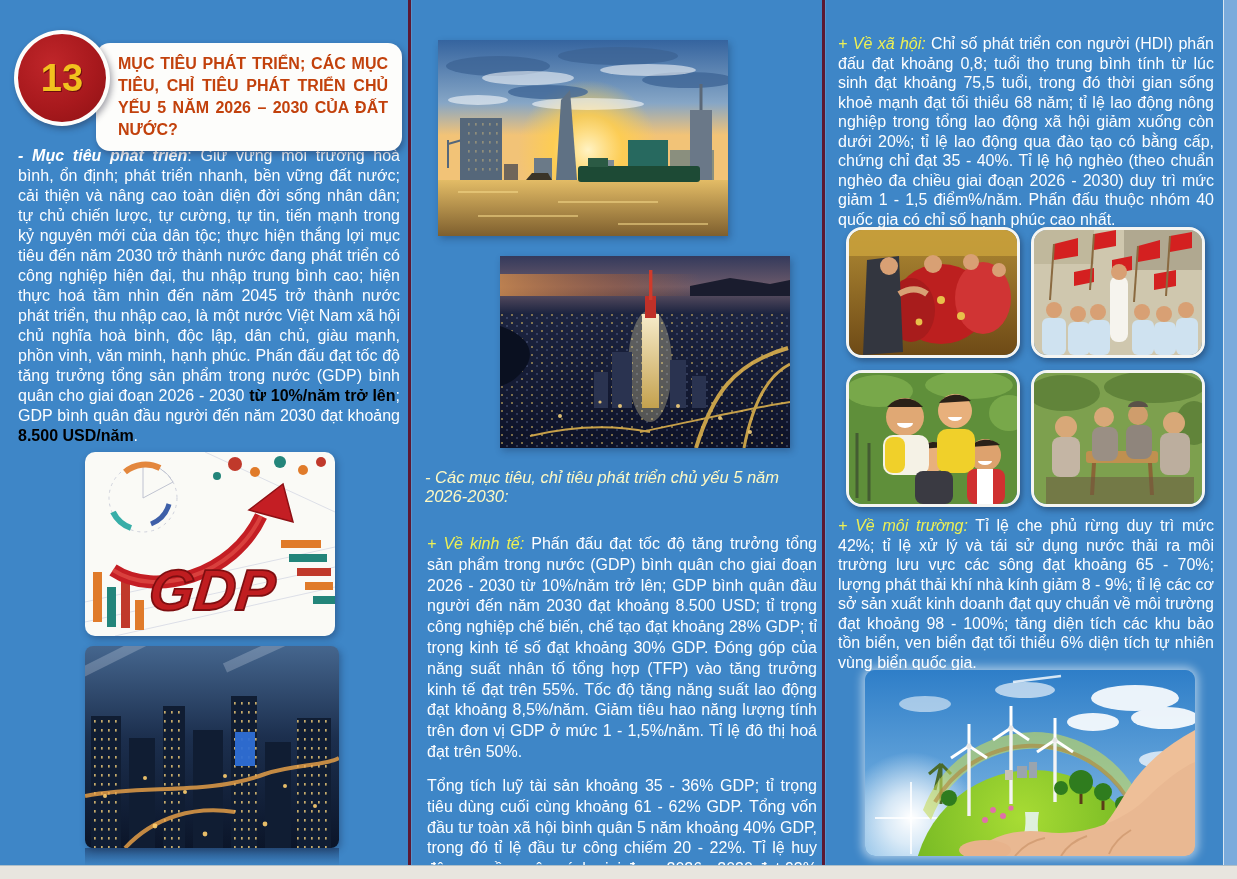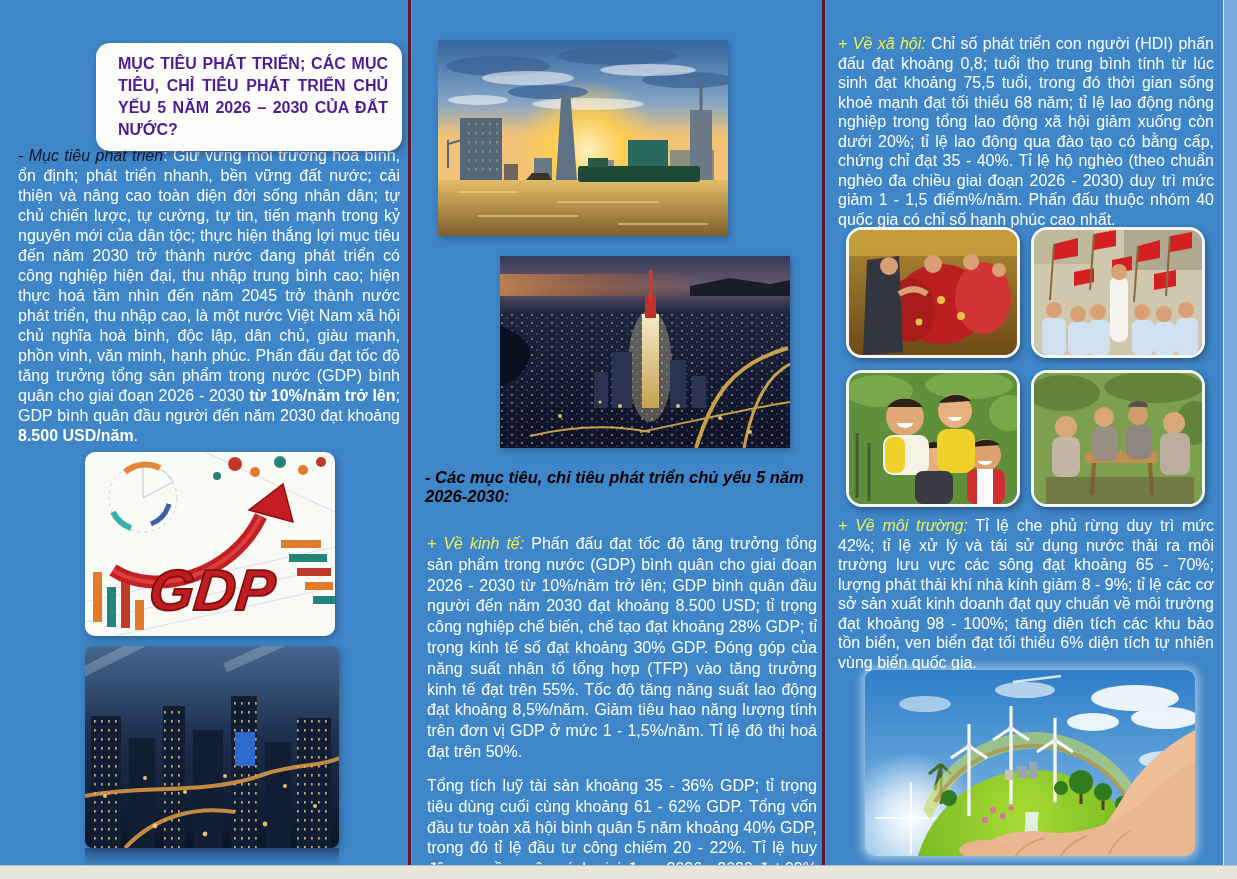--- a/index.html
+++ b/index.html
@@ -17,30 +17,30 @@
   
   .badge{position:absolute;left:14px;top:30px;width:96px;height:96px;z-index:5;}
   .badge .ring{position:absolute;inset:0;border-radius:50%;background:#fdfdfb;box-shadow:2px 3px 6px rgba(30,30,50,.4);}
   .badge .disc{position:absolute;inset:4px;border-radius:50%;
     background:radial-gradient(circle at 38% 34%,#c0262a 0%,#a8191d 55%,#8e1114 100%);
     display:flex;align-items:center;justify-content:center;}
   .badge .num{color:#f2c11e;font-size:38px;font-weight:bold;text-shadow:1px 1px 0 #6e0d0f;}
   .title-box{position:absolute;left:96px;top:43px;width:306px;box-sizing:border-box;
     background:#fdfdfb;border-radius:14px;padding:10px 14px 10px 22px;
     box-shadow:2px 3px 6px rgba(30,30,60,.4);z-index:4;}
-  .title-box .t{color:#4c1d95;font-weight:bold;font-size:16px;line-height:1.38;text-align:justify;}
+  .title-box .t{color:#c2410c;font-weight:bold;font-size:16px;line-height:1.38;text-align:justify;}
 
   
   .para{position:absolute;color:#fdfeff;font-size:16px;line-height:20px;text-align:justify;}
   .para.mid{line-height:20.8px;margin-top:36px;}
   .para.rgt{line-height:19.5px;}
-  .lead-strong{color:#0f172a;font-weight:normal;font-style:italic;}
+  .lead-strong{color:#ffffff;font-weight:bold;font-style:italic;}
   .lead{color:#eef054;font-style:italic;}
-  .hl{color:#ffffff;font-weight:bold;}
-  .section-heading{position:absolute;color:#000000;font-weight:bold;font-style:italic;font-size:16.5px;}
+  .hl{color:#000000;font-weight:bold;}
+  .section-heading{position:absolute;color:#fef9c3;font-weight:normal;font-style:italic;font-size:16.5px;}
 
   
   .fig{position:absolute;overflow:hidden;}
   .fig svg{display:block;width:100%;height:100%;}
   .rounded10{border-radius:10px;box-shadow:2px 3px 7px rgba(20,30,60,.35);}
   .rounded8{border-radius:8px;box-shadow:2px 3px 7px rgba(20,30,60,.35);}
   .photo{border:3px solid #f5f5f2;border-radius:16px;box-shadow:2px 3px 6px rgba(20,30,60,.45);}
   .soft{border-radius:10px;box-shadow:0 0 10px 3px rgba(255,255,255,.55);}
   .reflection{position:absolute;background:linear-gradient(180deg,rgba(22,40,76,.5),rgba(62,134,199,0));}
 </style>
@@ -48,20 +48,26 @@
 <body>
 
 <div class="canvas">
 
   <div class="divider" style="left:408px"></div>
   <div class="divider" style="left:822px"></div>
   <div class="edge-right"></div>
 
   <section class="col" style="left:0;width:408px">
 
+    <div class="badge">
+      <div class="ring"></div>
+      <div class="disc">
+        <span class="num">13</span>
+      </div>
+    </div>
 
     <div class="title-box">
       <div class="t">MỤC TIÊU PHÁT TRIỂN; CÁC MỤC TIÊU, CHỈ TIÊU PHÁT TRIỂN CHỦ YẾU 5 NĂM 2026 – 2030 CỦA ĐẤT NƯỚC?</div>
     </div>
 
     <div class="para" style="left:18px;top:146px;width:382px">
       <span class="lead-strong">- Mục tiêu phát triển</span><span>: </span><span>Giữ vững môi trường hoà bình, ổn định; phát triển nhanh, bền vững đất nước; cải thiện và nâng cao toàn diện đời sống nhân dân; tự chủ chiến lược, tự cường, tự tin, tiến mạnh trong kỷ nguyên mới của dân tộc; thực hiện thắng lợi mục tiêu đến năm 2030 trở thành nước đang phát triển có công nghiệp hiện đại, thu nhập trung bình cao; hiện thực hoá tầm nhìn đến năm 2045 trở thành nước phát triển, thu nhập cao, là một nước Việt Nam xã hội chủ nghĩa hoà bình, độc lập, dân chủ, giàu mạnh, phồn vinh, văn minh, hạnh phúc. Phấn đấu đạt tốc độ tăng trưởng tổng sản phẩm trong nước (GDP) bình quân cho giai đoạn 2026 - 2030 </span><span class="hl">từ 10%/năm trở lên</span><span>; GDP bình quân đầu người đến năm 2030 đạt khoảng </span><span class="hl">8.500 USD/năm</span><span>.</span>
     </div>
 
     <figure class="fig rounded10" style="left:85px;top:452px;width:250px;height:184px;margin:0">

